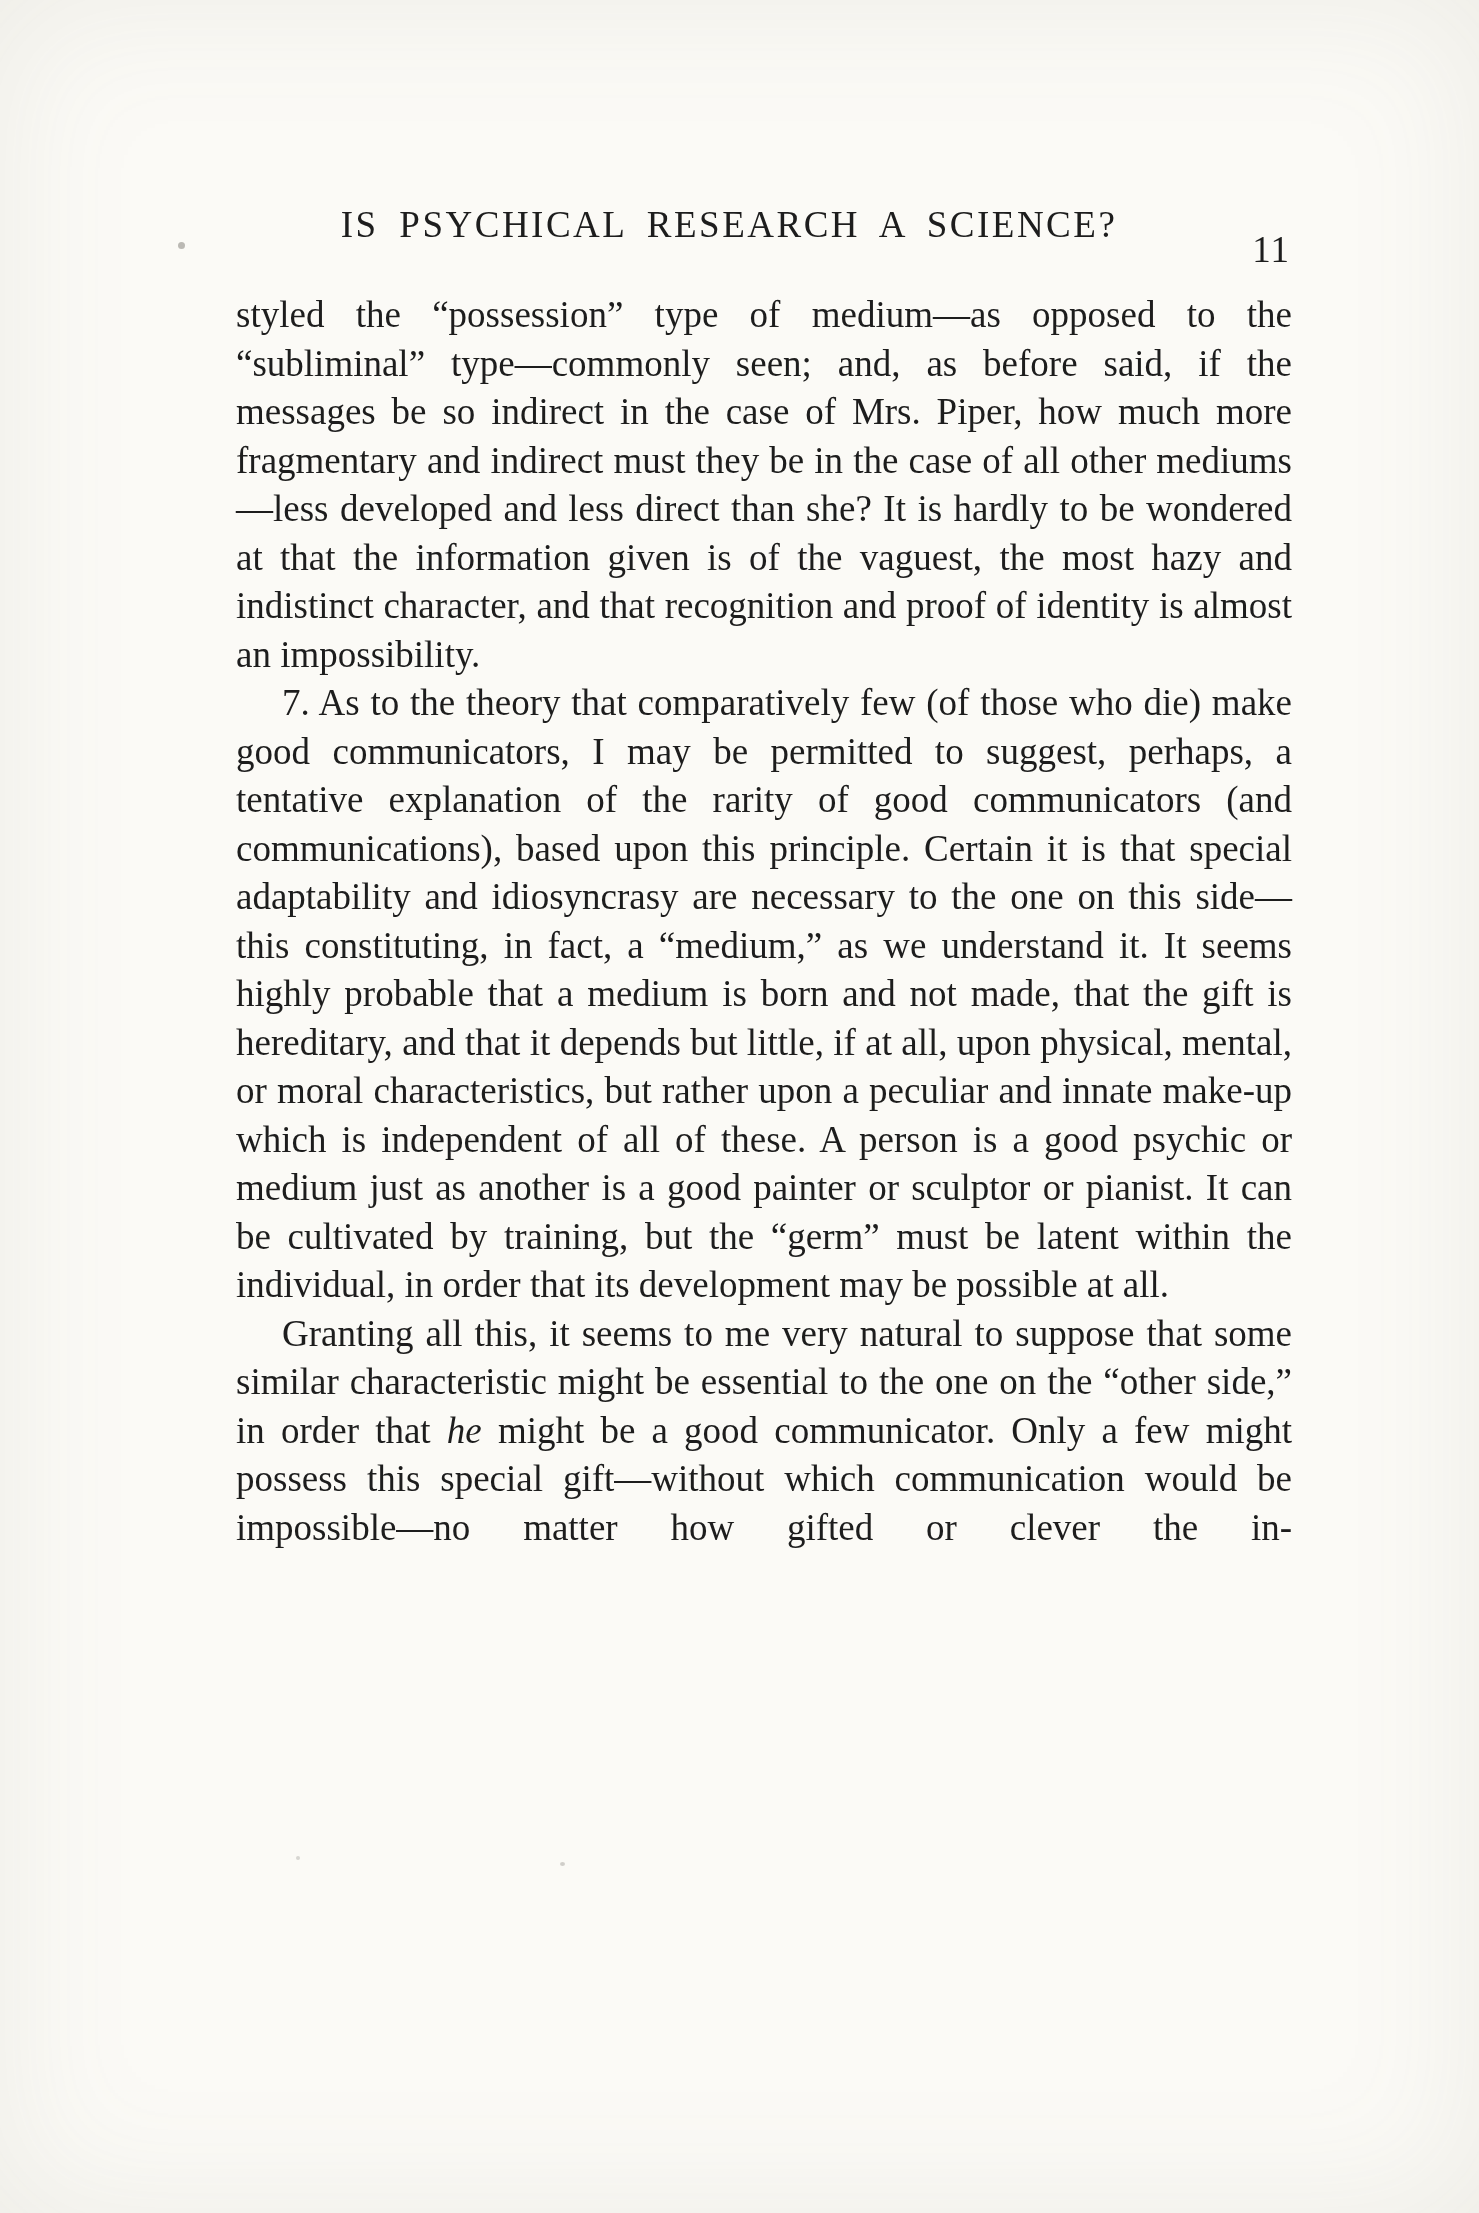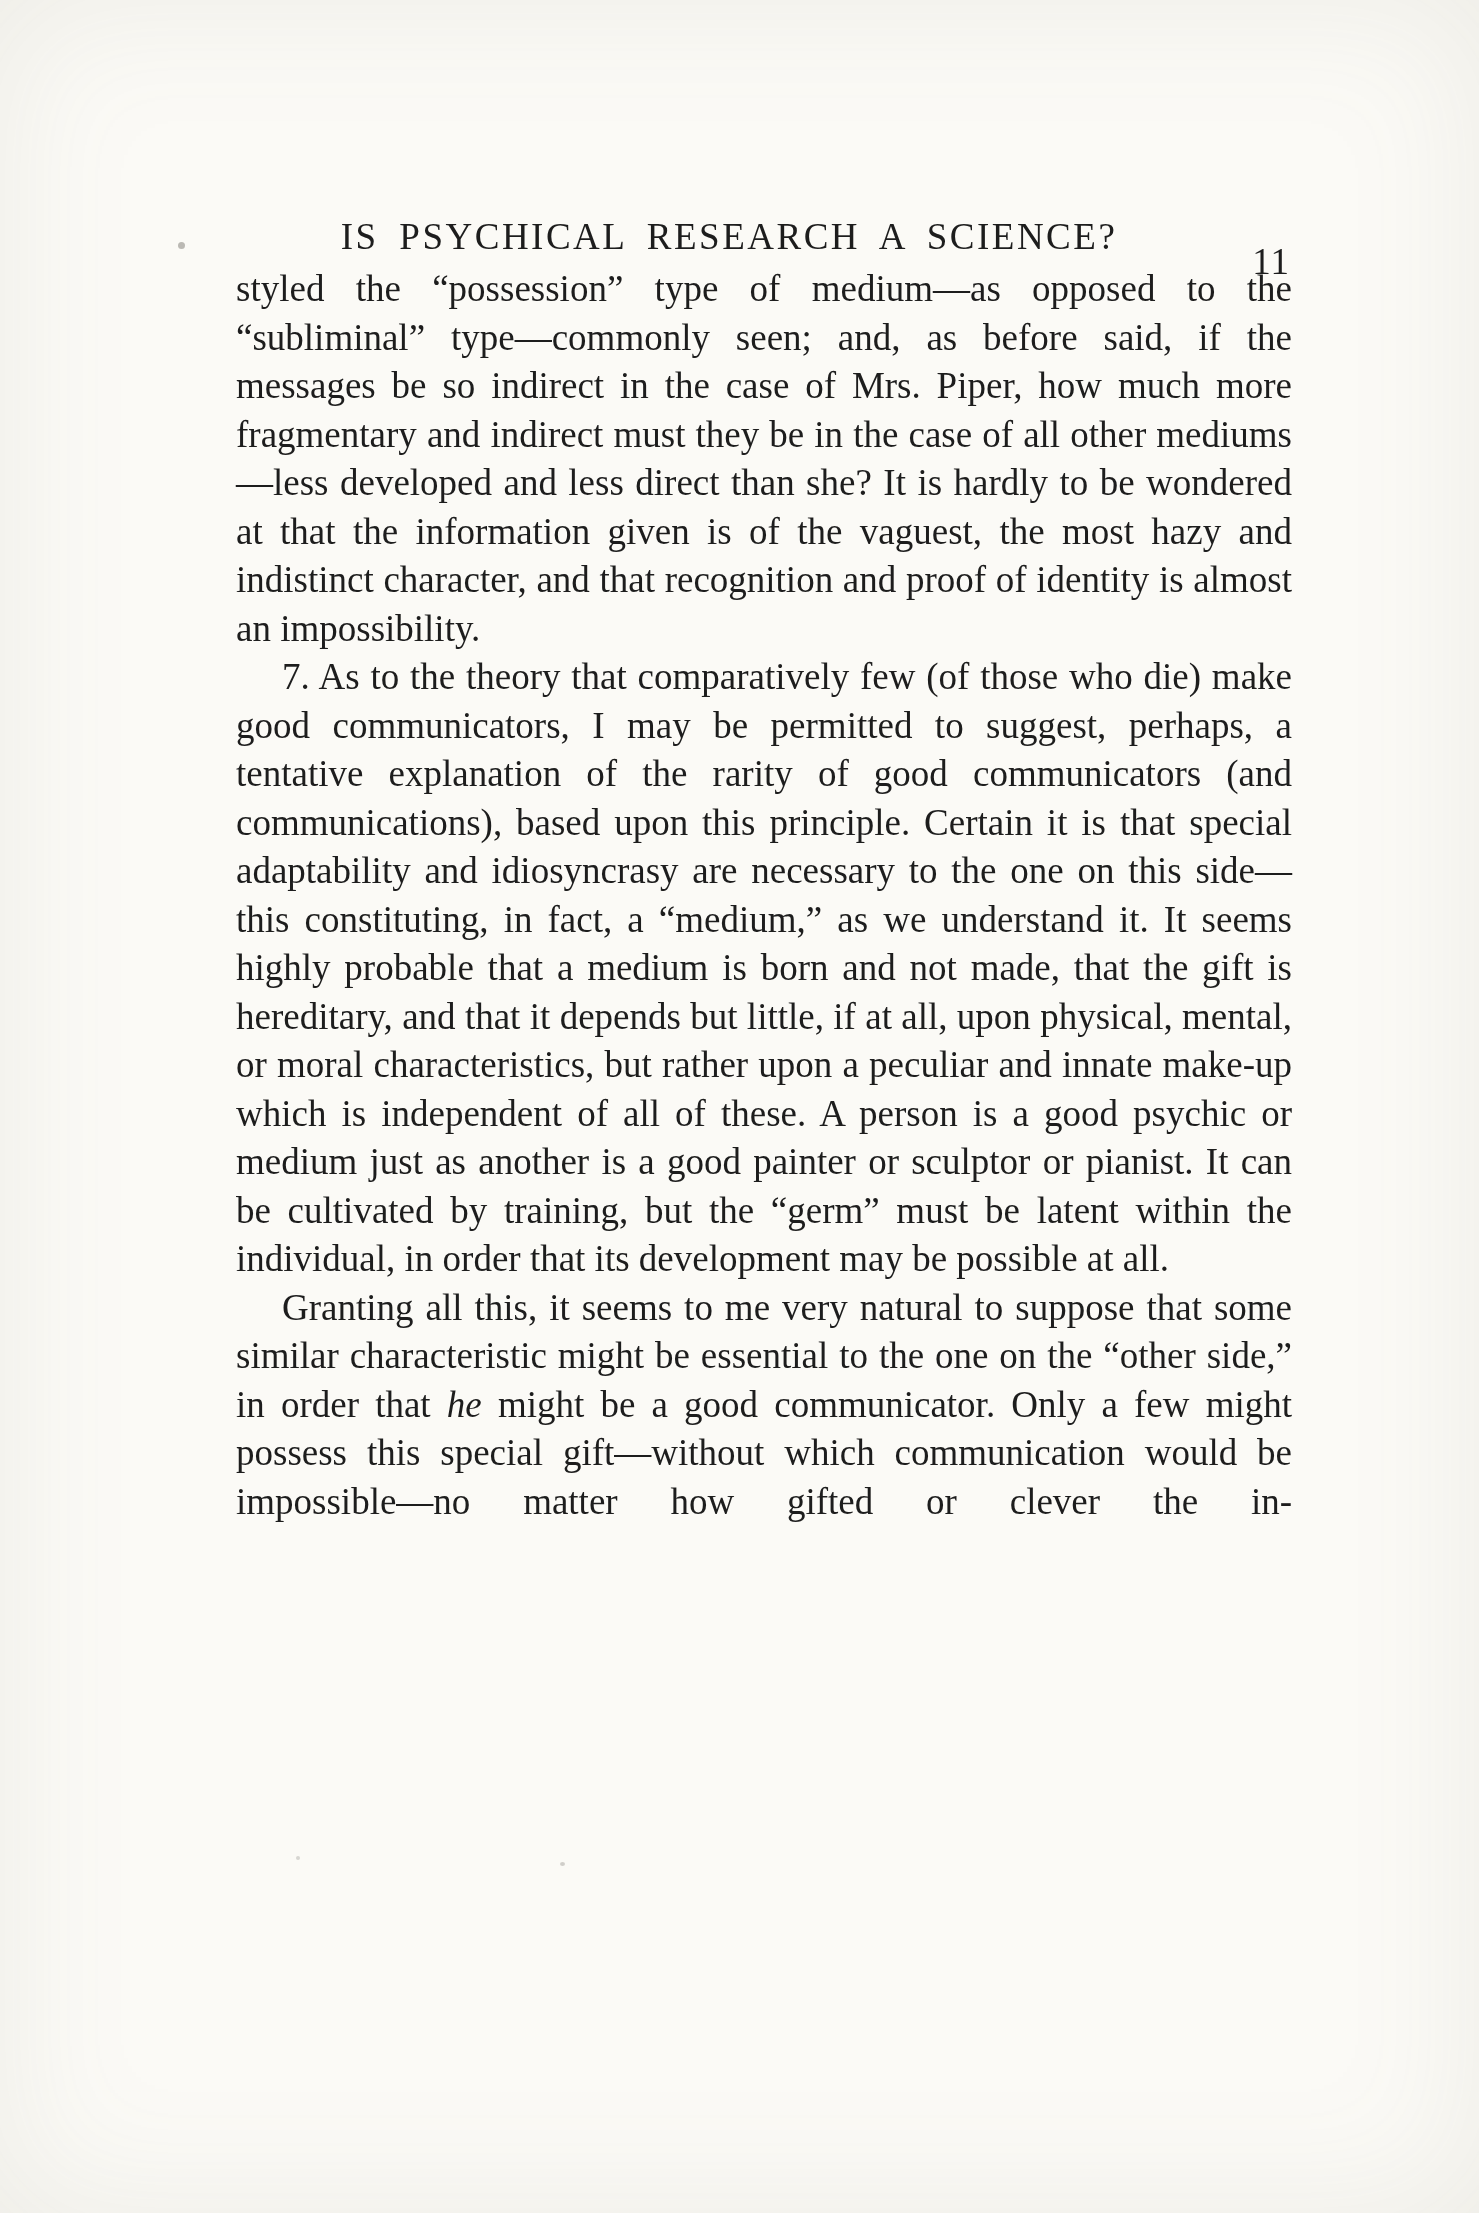--- a/index.html
+++ b/index.html
@@ -16,21 +16,21 @@
     position: relative;
     width: 1479px;
     height: 2213px;
     background: #fbfaf6;
     box-shadow: inset 0 0 140px rgba(120,115,100,0.10);
     overflow: hidden;
   }
   .text-block {
     position: absolute;
     left: 236px;
-    top: 213px;
+    top: 201px;
     width: 1056px;
     color: #1d1d1d;
   }
   .running-header {
     position: relative;
     height: 52px;
     font-size: 37px;
     line-height: 48px;
     white-space: nowrap;
   }
@@ -42,20 +42,21 @@
     padding-right: 70px; 
   }
   .page-number {
     position: absolute;
     right: 2px;
     top: 0;
     letter-spacing: 1px;
     margin-top: 25px;
   }
   .page-body {
+    margin-top: 38px;
     font-size: 37px;
     line-height: 48.5px;
     text-align: justify;
     text-rendering: optimizeLegibility;
   }
   .page-body p {
     margin: 0;
     padding: 0;
   }
   .indent {

